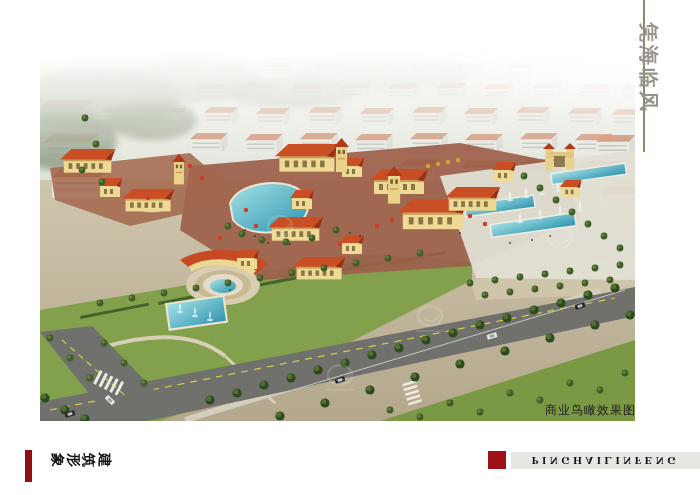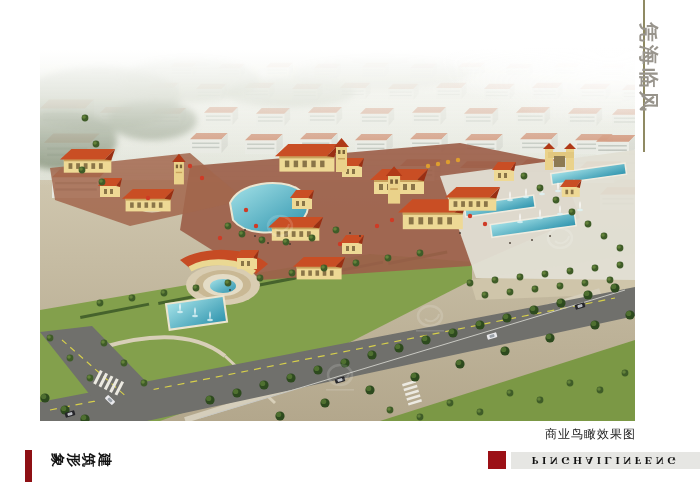--- a/index.html
+++ b/index.html
@@ -9,21 +9,21 @@
   }
   .artwork{position:absolute;left:40px;top:48px;width:595px;height:373px;}
   .artwork svg{display:block;width:595px;height:373px;}
   .divider{position:absolute;left:643px;top:0;width:2px;height:152px;background:#8f8a63;}
   .vtitle{
     position:absolute;left:662px;top:22px;transform:rotate(90deg);transform-origin:0 0;
     font-size:20px;letter-spacing:3px;color:#98948c;white-space:nowrap;
     font-family:"DejaVu Sans",sans-serif;font-weight:bold;
   }
   .caption{
-    position:absolute;left:40px;top:426px;width:596px;text-align:right;
+    position:absolute;left:40px;top:402px;width:596px;text-align:right;
     font-size:12px;letter-spacing:1px;color:#1c1c1c;
     font-family:Liberation Sans, sans-serif;
   }
   .fl-bar{position:absolute;left:25px;top:450px;width:7px;height:32px;background:#8e1014;}
   .fl-text{
     position:absolute;left:112px;top:453px;transform:rotate(90deg);transform-origin:0 0;
     width:16px;font-size:14px;line-height:15.5px;color:#111;word-break:break-all;
     font-family:"DejaVu Sans",sans-serif;font-weight:bold;
   }
   .fr-bar{

